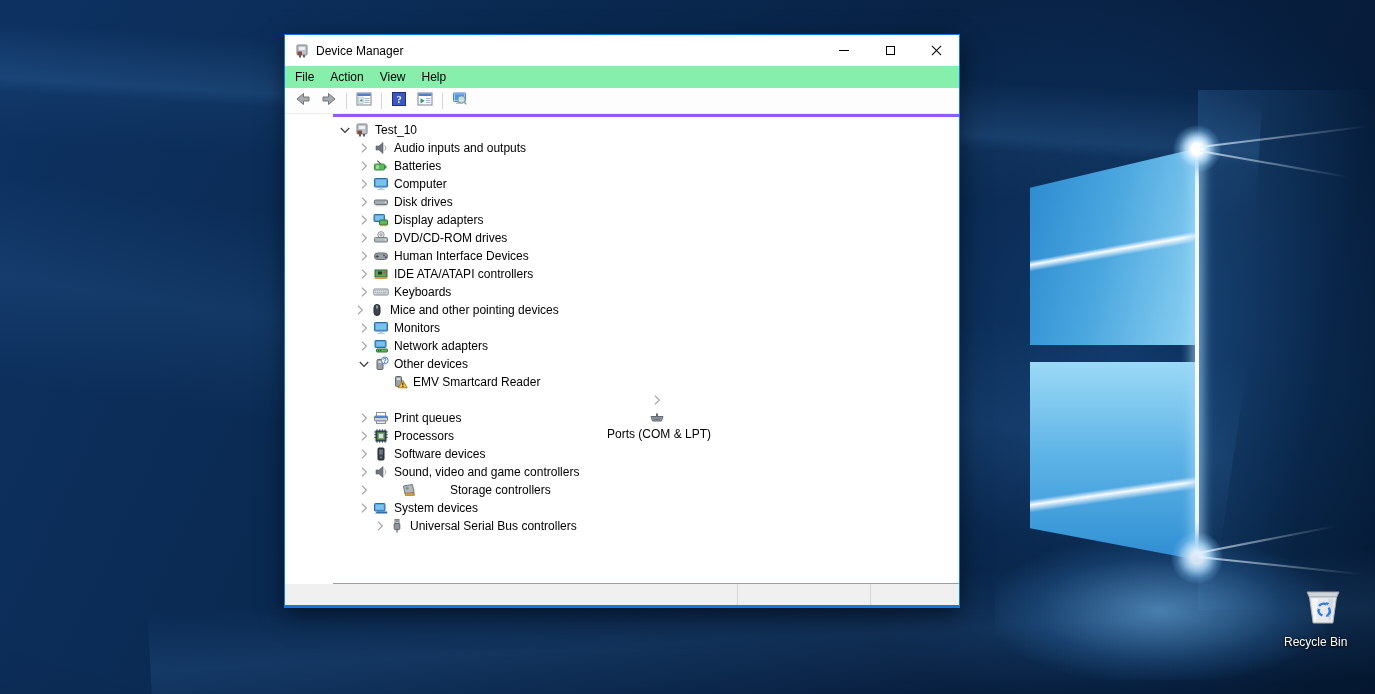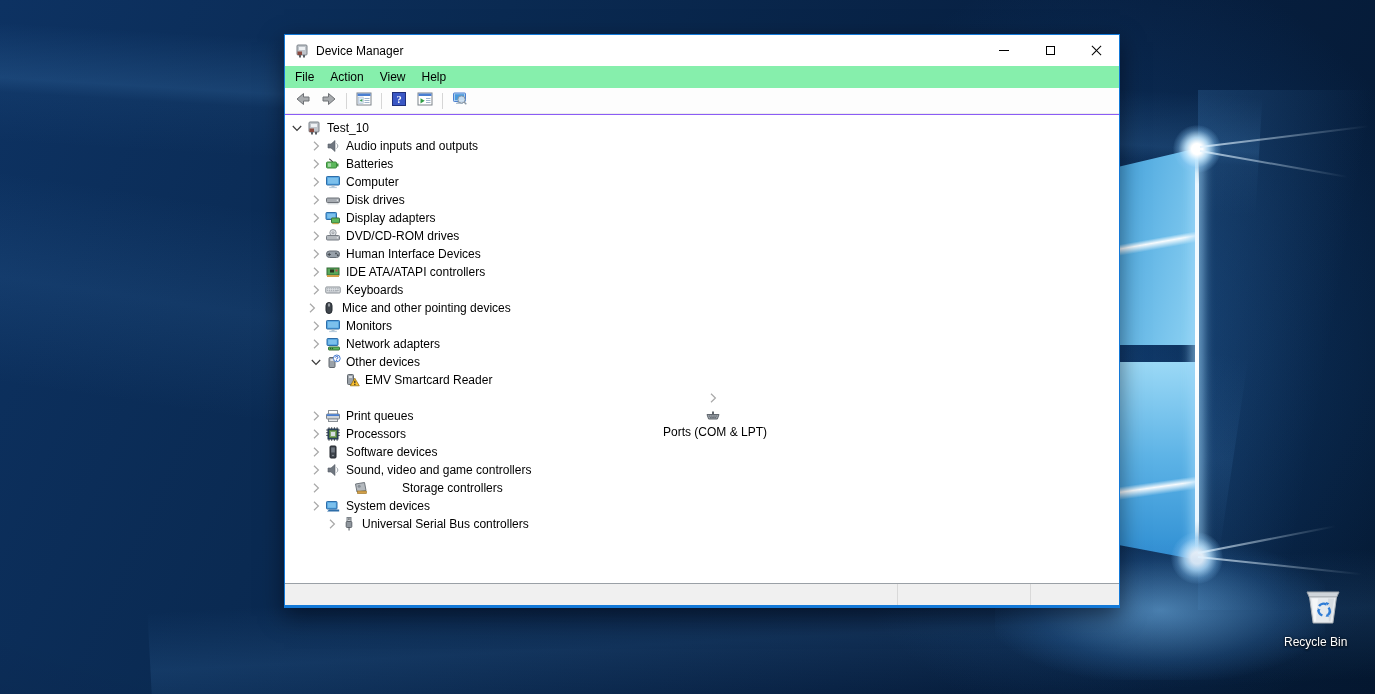--- a/index.html
+++ b/index.html
@@ -50,21 +50,21 @@
   .ray-3 { left:1198px; top:556px; width:165px; transform:rotate(6deg); }
   .ray-4 { left:1198px; top:552px; width:140px; transform:rotate(-11deg); }
 
   
   .recycle-bin { position:absolute; left:1284px; top:583px; width:78px; text-align:left; cursor:default; }
   .recycle-bin svg { display:block; margin:0 auto; }
   .recycle-bin .label { margin-top:2px; font-size:12px; color:#fff;
     text-shadow:0 1px 2px rgba(0,0,0,.85), 0 0 3px rgba(0,0,0,.6); }
 
   
-  .window { position:absolute; left:284px; top:34px; width:836px; height:574px;
+  .window { position:absolute; left:284px; top:34px; width:676px; height:574px;
     background:#fff; border:1px solid #1379d8; border-bottom-width:3px;
     box-shadow:0 8px 22px rgba(0,0,10,.5); display:flex; flex-direction:column; }
 
   .titlebar { height:31px; display:flex; align-items:center; background:#fff; flex:0 0 auto; }
   .titlebar .app-icon { width:16px; height:16px; margin:0 6px 0 9px; flex:0 0 auto; }
   .titlebar .title { font-size:12px; color:#000; flex:1 1 auto; }
   .caption-btn { width:46px; height:31px; display:flex; align-items:center; justify-content:center;
     background:transparent; border:none; cursor:default; position:relative; }
   .glyph-min { width:10px; height:1px; background:#000; display:block; }
   .glyph-max { width:9px; height:9px; border:1px solid #000; display:block; }
@@ -77,22 +77,22 @@
   .menubar { height:22px; display:flex; align-items:center; padding-left:2px;
     background:#86efac; font-size:12px; flex:0 0 auto; }
   .menu-item { padding:0 8px; line-height:20px; color:#000; }
 
   .toolbar { height:26px; display:flex; align-items:center; padding-left:5px;
     background:#fdfdfd; border-bottom:1px solid #ececec; flex:0 0 auto; }
   .tool-btn { width:26px; height:22px; display:flex; align-items:center; justify-content:center;
     border:none; background:transparent; padding:0; }
   .tool-sep { width:1px; height:16px; background:#d6d6d6; margin:0 4px; }
 
-  .tree-area { flex:1 1 auto; background:#fff; border-top:1px solid #8b5cf6;
-    border-bottom:1px solid #9aa0a6; overflow:hidden; padding-top:4px; }
+  .tree-area { flex:1 1 auto; background:#fff; border-top:3px solid #8b5cf6;
+    border-bottom:1px solid #9aa0a6; overflow:hidden; padding-top:4px;margin-left:48px; }
   .tree-row { height:18px; display:flex; align-items:center; font-size:12px; color:#000; cursor:default; }
   .tw { width:17px; height:18px; flex:0 0 auto; display:flex; align-items:center; justify-content:center; }
   .ti { width:18px; height:18px; flex:0 0 auto; display:flex; align-items:center; justify-content:center; }
   .tl { padding-left:4px; white-space:nowrap; }
 
   .statusbar { height:21px; background:#f0f0f0; display:flex; flex:0 0 auto; font-size:11px; color:#444; }
   .statusbar .cell { border-left:1px solid #d9d9d9; }
   .statusbar .cell:first-child { border-left:none; flex:1 1 auto; }
   .statusbar .cell.c2 { width:133px; }
   .statusbar .cell.c3 { width:89px; }

